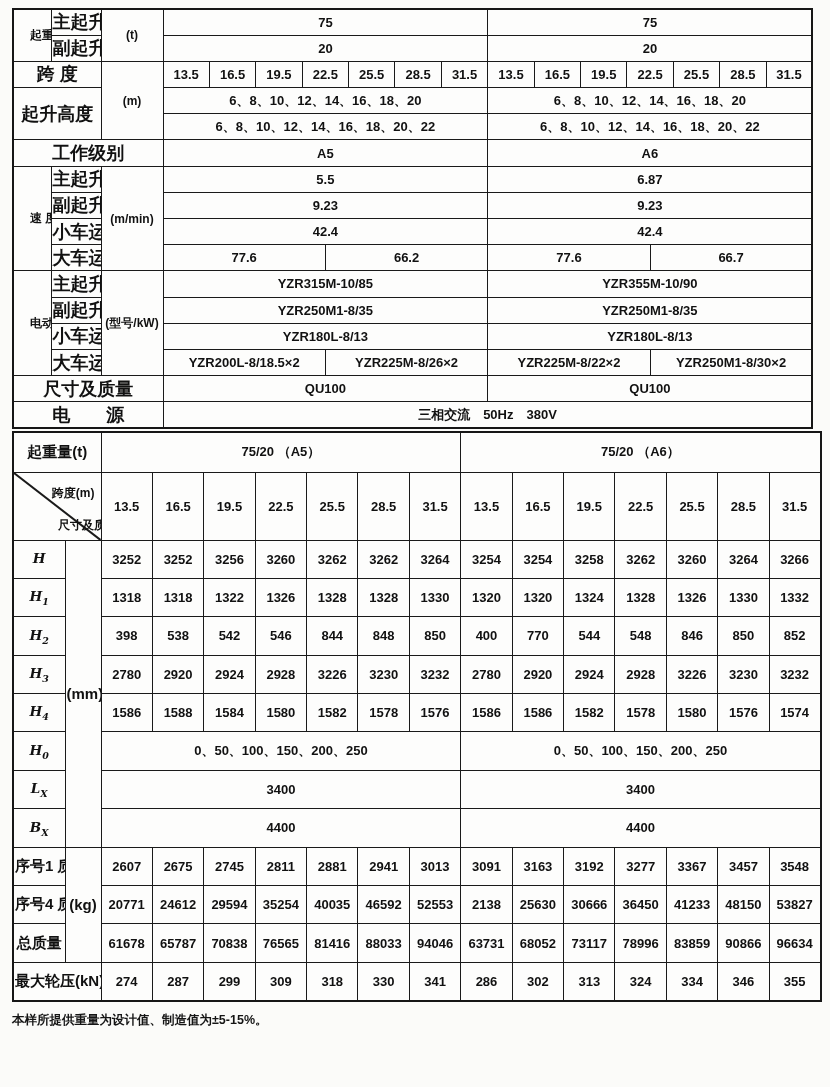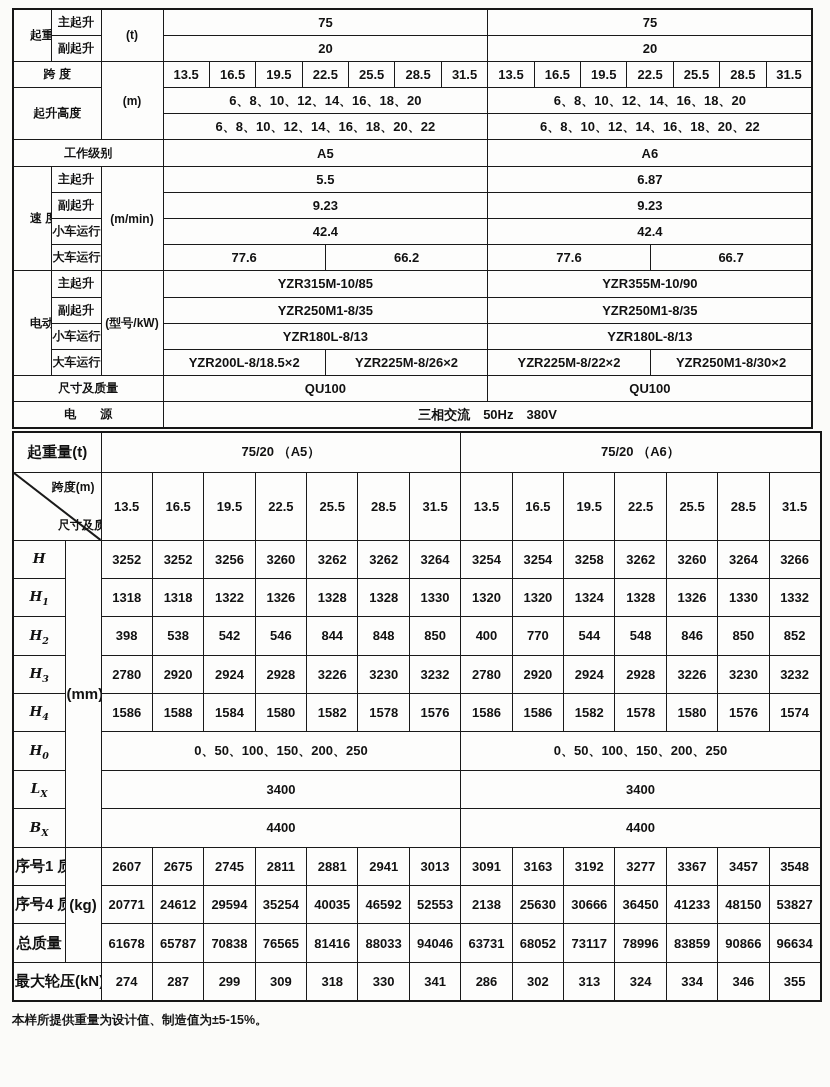--- a/index.html
+++ b/index.html
@@ -29,37 +29,37 @@
     text-align:center;vertical-align:middle;
     padding:0 1px;font-weight:bold;
     overflow:hidden;white-space:nowrap;
   }
   
   #t1{width:801px;}
   #t1 col.ca{width:38px}#t1 col.cb{width:50px}#t1 col.cc{width:62px}
   #t1 col.vc{width:23.2px}
   #t1 tr{height:26.2px}
   #t1 td{font-size:13px}
-  #t1 td.lbl{font-size:12px;letter-spacing:0;}
+  #t1 td.lbl{font-size:18px;letter-spacing:0;}
   #t1 td.grp{font-size:12px;padding:16px;}
   #t1 td.unit{font-size:12px;}
   
   #t2{width:808px;margin-top:2px;}
   #t2 col.sym{width:52px}#t2 col.unit{width:36px}#t2 col.vc{width:51.4px}
   #t2 tr{height:38.4px}
   #t2 tr.hr1{height:40px}
   #t2 tr.hr2{height:68px}
   #t2 td{font-size:13px}
   #t2 td.lbl{font-size:15px}
   .sym-i{font-family:"DejaVu Serif",serif;font-style:italic;font-size:13.5px;}
   .sym-i sub{font-size:9.5px;font-style:italic;}
   
   td.diag{position:relative;padding:0;}
   td.diag svg{position:absolute;left:0;top:0;width:100%;height:100%;}
-  td.diag .dt{position:absolute;top:6px;right:6px;font-size:12px;font-weight:bold;}
+  td.diag .dt{position:absolute;top:12px;right:6px;font-size:12px;font-weight:bold;}
   td.diag .db{position:absolute;bottom:6px;left:4px;font-size:12px;font-weight:bold;margin-left:40px;}
   .footnote{font-size:12.5px;font-weight:bold;margin:10px 0 0 0;color:#151515;}
 </style>
 </head>
 <body>
 
 <div class="page">
 
 
   <table id="t1">

